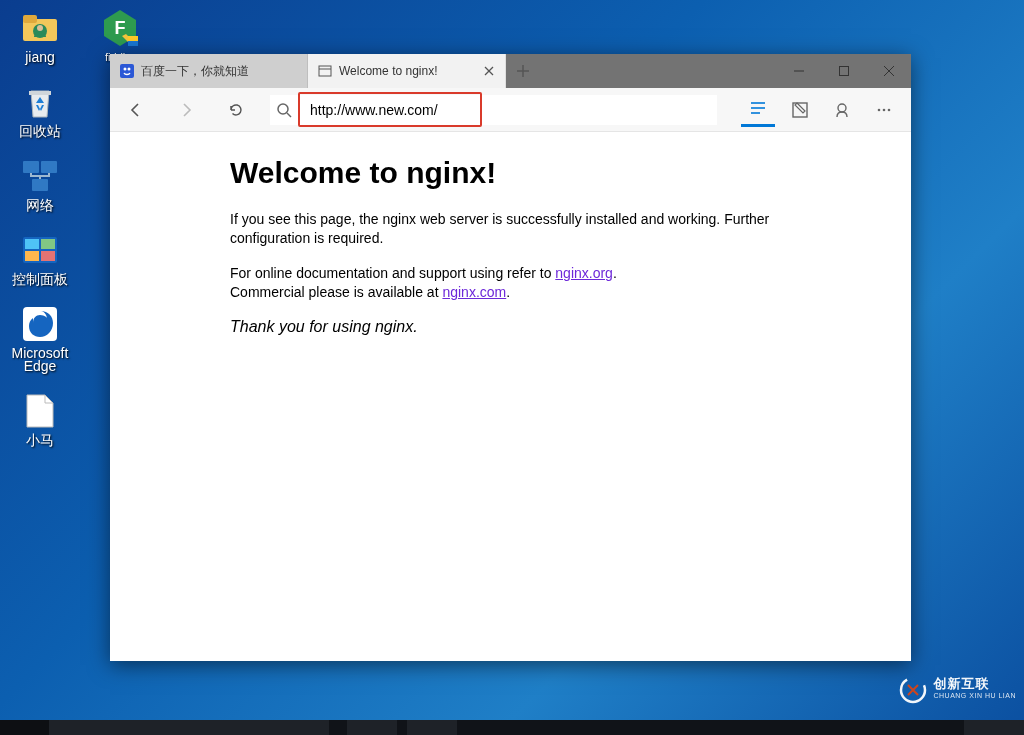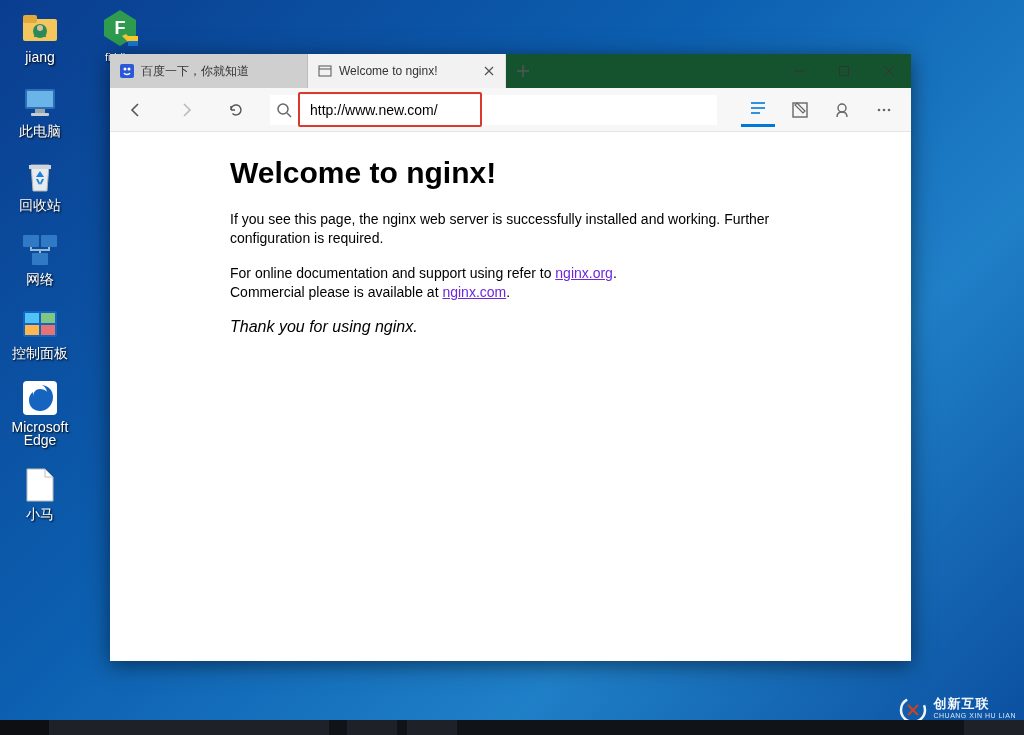--- a/index.html
+++ b/index.html
@@ -22,21 +22,21 @@
 
   .browser {
     position: absolute;
     left: 110px; top: 54px;
     width: 801px; height: 607px;
     background: #fff;
     box-shadow: 0 4px 20px rgba(0,0,0,0.5);
     display: flex; flex-direction: column;
   }
   .tabbar {
-    height: 34px; background: #14532d; display: flex; align-items: stretch;
+    height: 34px; background: #737373; display: flex; align-items: stretch;
   }
   .tab {
     height: 34px; display: flex; align-items: center; gap: 7px; padding: 0 10px;
     font-size: 12px; color: #333; border-right: 1px solid rgba(0,0,0,0.08);
     min-width: 0;
   }
   .tab.inactive { background: #cfcfcf; width: 198px; }
   .tab.active { background: #f2f2f2; width: 198px; position:relative;}
   .tab .tab-ic { width:14px;height:14px; flex-shrink:0; display:flex;align-items:center;justify-content:center;}
   .tab .tab-title { flex:1; white-space: nowrap; overflow: hidden; text-overflow: ellipsis; }
@@ -79,21 +79,21 @@
   .content em { font-style: italic; display:block;}
 
   .taskbar {
     position:absolute; bottom:0; left:0; width:1024px; height:15px;
     background:#101318;
     display:flex; align-items:center;
   }
   .taskbar .seg{ height:100%; background:#1e2228;}
   
   .watermark{
-    position:absolute; right:8px; bottom:11px;
+    position:absolute; right:8px; bottom:31px;
     display:flex; align-items:center; gap:6px;
     color:#fff; opacity:0.95;
   }
   .watermark .logo{ width:28px;height:28px;}
   .watermark .wm-text{ display:flex;flex-direction:column; line-height:12px;}
   .watermark .wm-cn{ font-size:13px; font-weight:bold; letter-spacing:1px;}
   .watermark .wm-en{ font-size:7px; letter-spacing:0.5px; opacity:0.9;}
 </style>
 </head>
 <body>
@@ -105,31 +105,20 @@
       <div class="ic">
         <svg width="38" height="38" viewBox="0 0 38 38">
             <rect x="2" y="10" width="34" height="22" rx="2" fill="#f3c75b"></rect>
             <rect x="2" y="6" width="14" height="8" rx="2" fill="#e0a93c"></rect>
             <circle cx="19" cy="22" r="7" fill="#2a8a5a"></circle>
             <circle cx="19" cy="19" r="3" fill="#d9c09a"></circle>
             <path d="M13 28c0-3 3-5 6-5s6 2 6 5" fill="#2a8a5a"></path>
           </svg>
       </div>
       <span class="lbl">jiang</span>
-    </div>
-    <div class="di">
-      <div class="ic">
-        <svg width="38" height="38" viewBox="0 0 38 38">
-            <rect x="4" y="6" width="30" height="20" rx="2" fill="#2d6fb5"></rect>
-            <rect x="6" y="8" width="26" height="16" fill="#6ab4ea"></rect>
-            <rect x="14" y="26" width="10" height="4" fill="#9aa6ad"></rect>
-            <rect x="10" y="30" width="18" height="3" rx="1" fill="#c6ced3"></rect>
-          </svg>
-      </div>
-      <span class="lbl">此电脑</span>
     </div>
     <div class="di">
       <div class="ic">
         <svg width="38" height="38" viewBox="0 0 38 38">
             <path d="M10 8h18l-2 26H12z" fill="#e8ecef" stroke="#aab4bb"></path>
             <path d="M8 8h22v4H8z" fill="#d0d6da"></path>
             <path d="M19 14l-4 6h8z M15 22l6 0-3 6z M23 22l-6 0 3 6z" fill="#1e7fd6"></path>
           </svg>
       </div>
       <span class="lbl">回收站</span>

